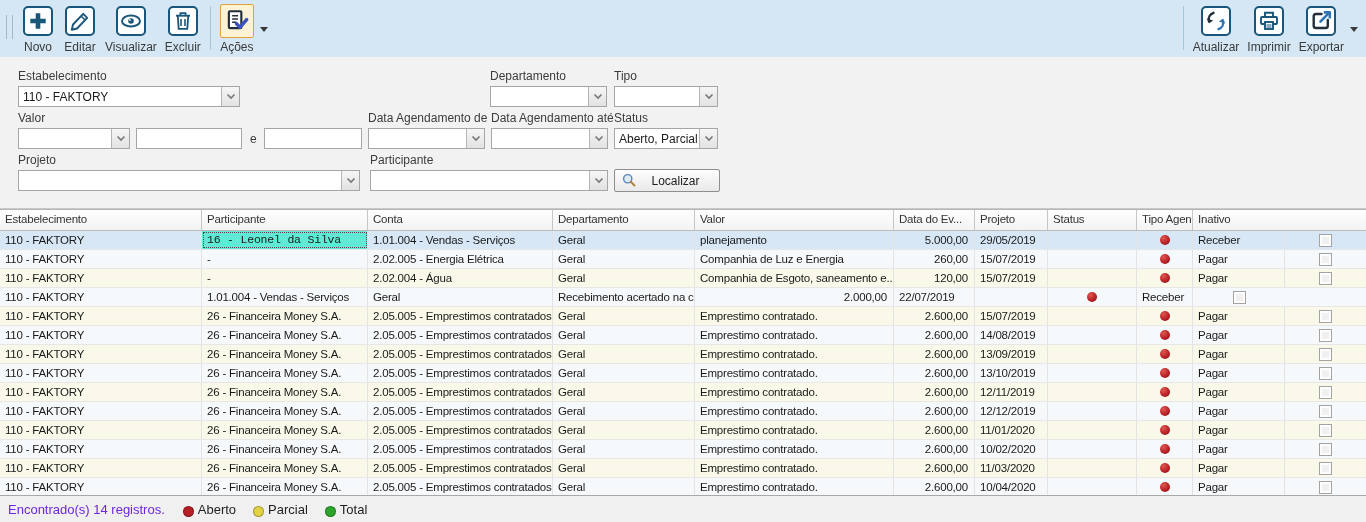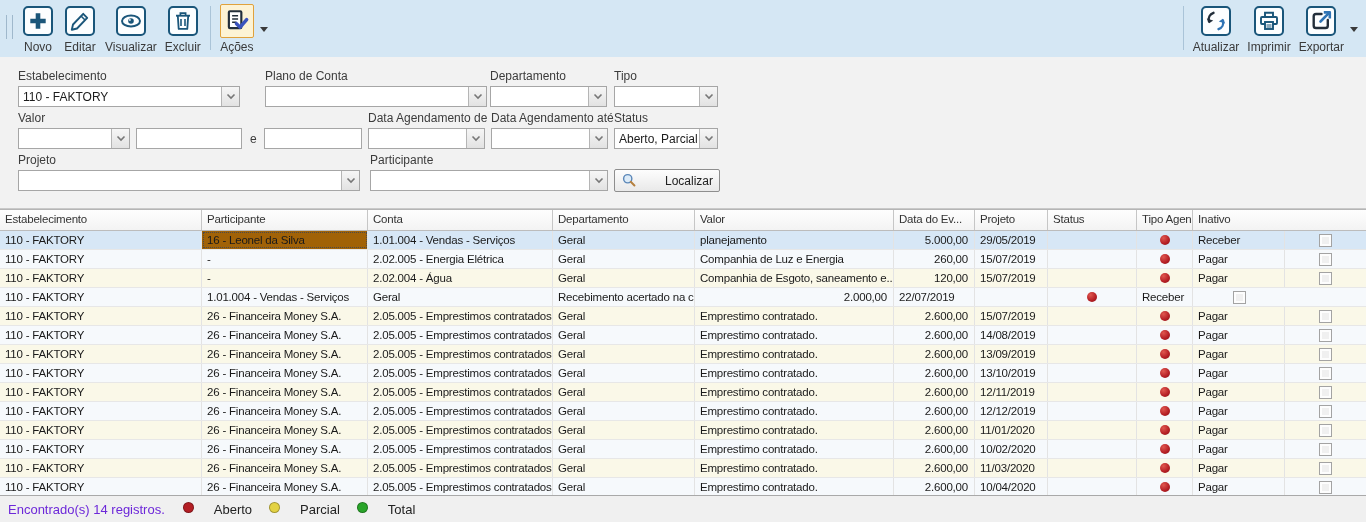--- a/index.html
+++ b/index.html
@@ -21,45 +21,45 @@
   
   .filters{position:absolute;left:0;top:57px;width:1366px;height:152px;background:#f2f2f2;border-bottom:1px solid #c9c9c9;box-sizing:border-box;}
   .fgroup{position:absolute;}
   .flabel{font-size:12px;color:#3c3c3c;margin-bottom:3px;white-space:nowrap;}
   .combo{display:flex;height:21px;background:#fff;border:1px solid #a6a6a6;box-sizing:border-box;align-items:center;}
   .combo .cval{flex:1;font-size:12px;color:#1c1c1c;padding-left:4px;white-space:nowrap;overflow:hidden;}
   .combo .carrow{width:17px;height:100%;border-left:1px solid #b5b5b5;background:linear-gradient(#f6f6f6,#e2e2e2);display:flex;align-items:center;justify-content:center;}
   .tinput{height:21px;background:#fff;border:1px solid #a6a6a6;box-sizing:border-box;font-family:"Liberation Sans",sans-serif;font-size:12px;padding:0 4px;}
   .conn{position:absolute;font-size:12px;color:#3c3c3c;}
   .find-btn{position:absolute;display:flex;align-items:center;height:23px;box-sizing:border-box;border:1px solid #8e8e8e;border-radius:2px;background:linear-gradient(#fdfdfd,#e9e9e9);font-size:12px;color:#222;padding:0 6px;}
-  .find-btn .fb-label{flex:1;text-align:right;}
+  .find-btn .fb-label{flex:1;text-align:center;}
 
   
   .grid{position:absolute;left:0;top:209px;width:1366px;background:#fff;border-top:1px solid #b5b5b5;box-sizing:border-box;}
   .grid-header,.grid-row{display:grid;grid-template-columns:202px 166px 185px 142px 199px 81px 73px 89px 56px 92px 81px;}
   .grid-header{height:20px;background:linear-gradient(#fefefe,#f3f3f3);border-bottom:1px solid #bcbcbc;}
   .hcell{font-size:11.5px;letter-spacing:-0.2px;color:#333;line-height:19px;padding-left:5px;border-right:1px solid #c6c6c6;white-space:nowrap;overflow:hidden;box-sizing:border-box;}
   .hcell:last-child{border-right:none;}
   .grid-row{height:19px;border-bottom:1px solid #e7e7e7;box-sizing:border-box;}
   .cell{font-size:11.5px;letter-spacing:-0.2px;color:#1a1a1a;line-height:18px;padding-left:5px;border-right:1px solid #e3e3e3;white-space:nowrap;overflow:hidden;box-sizing:border-box;}
   .cell:last-child{border-right:none;}
   .grid-row:nth-of-type(odd){background:var(--alt-row);}
   .grid-row:nth-of-type(even){background:#f6f9fc;}
   .grid-row:first-of-type{background:var(--selected-row);}
-  .grid-row:first-of-type .c-part{outline:1px dotted #4a4a4a;outline-offset:-2px;background:#a16207;}
+  .grid-row:first-of-type .c-part{outline:1px dotted #4a4a4a;outline-offset:-2px;background:#5eead4;font-family:Liberation Mono, monospace;}
   .c-valor{text-align:right;padding-right:6px;padding-left:0;}
   .c-status,.c-inativo{display:flex;align-items:center;justify-content:center;padding-left:0;}
   .status-dot{width:10px;height:10px;border-radius:50%;background:radial-gradient(circle at 35% 30%, #e0574f, var(--status-open) 60%, #871419);}
   .checkbox{width:13px;height:13px;box-sizing:border-box;border:1px solid #a3a3a3;background:#f0f0f0;box-shadow:inset 0 0 0 2px #fdfdfd;}
 
   
   .footer{position:absolute;left:0;top:495px;width:1366px;height:27px;background:#f0f0f0;border-top:1px solid #a9a9a9;box-sizing:border-box;display:flex;align-items:center;}
   .count{font-size:13px;color:#6d28d9;margin-left:8px;}
   .legend{display:flex;align-items:center;margin-left:18px;gap:17px;}
-  .litem{display:flex;align-items:flex-start;gap:20px;font-size:13px;color:#222;}
+  .litem{display:flex;align-items:flex-end;gap:4px;font-size:13px;color:#222;}
   .ldot{width:11px;height:11px;border-radius:50%;border:1px solid rgba(0,0,0,.28);box-sizing:border-box;}
   .ldot.aberto{background:var(--status-open);}
   .ldot.parcial{background:var(--status-partial);}
   .ldot.total{background:var(--status-total);}
   svg{display:block;}
 </style>
 </head>
 <body>
 
 <div class="app">
@@ -184,31 +184,20 @@
       <div class="combo">
         <span class="cval">110 - FAKTORY</span>
         <span class="carrow">
             <svg width="10" height="7" viewBox="0 0 10 7">
               <path d="M1.5 1.5L5 5l3.5-3.5" fill="none" stroke="#777" stroke-width="1.6"></path>
             </svg>
           </span>
       </div>
     </div>
 
-    <div class="fgroup" style="left:265px;top:12px;width:222px;">
-      <div class="flabel">Plano de Conta</div>
-      <div class="combo">
-        <span class="cval"></span>
-        <span class="carrow">
-            <svg width="10" height="7" viewBox="0 0 10 7">
-              <path d="M1.5 1.5L5 5l3.5-3.5" fill="none" stroke="#777" stroke-width="1.6"></path>
-            </svg>
-          </span>
-      </div>
-    </div>
 
     <div class="fgroup" style="left:490px;top:12px;width:117px;">
       <div class="flabel">Departamento</div>
       <div class="combo">
         <span class="cval"></span>
         <span class="carrow">
             <svg width="10" height="7" viewBox="0 0 10 7">
               <path d="M1.5 1.5L5 5l3.5-3.5" fill="none" stroke="#777" stroke-width="1.6"></path>
             </svg>
           </span>

